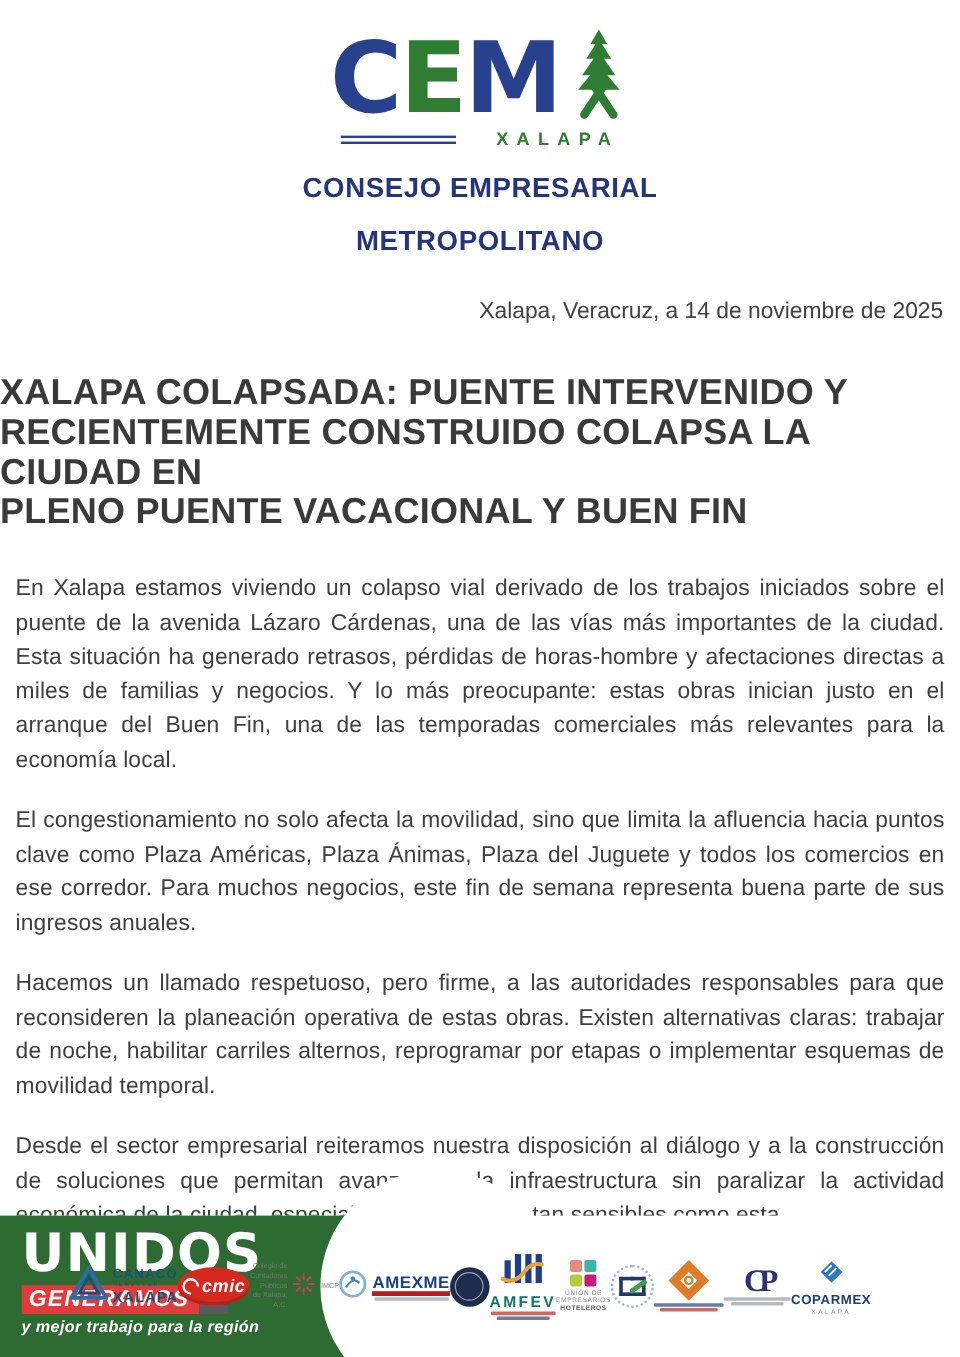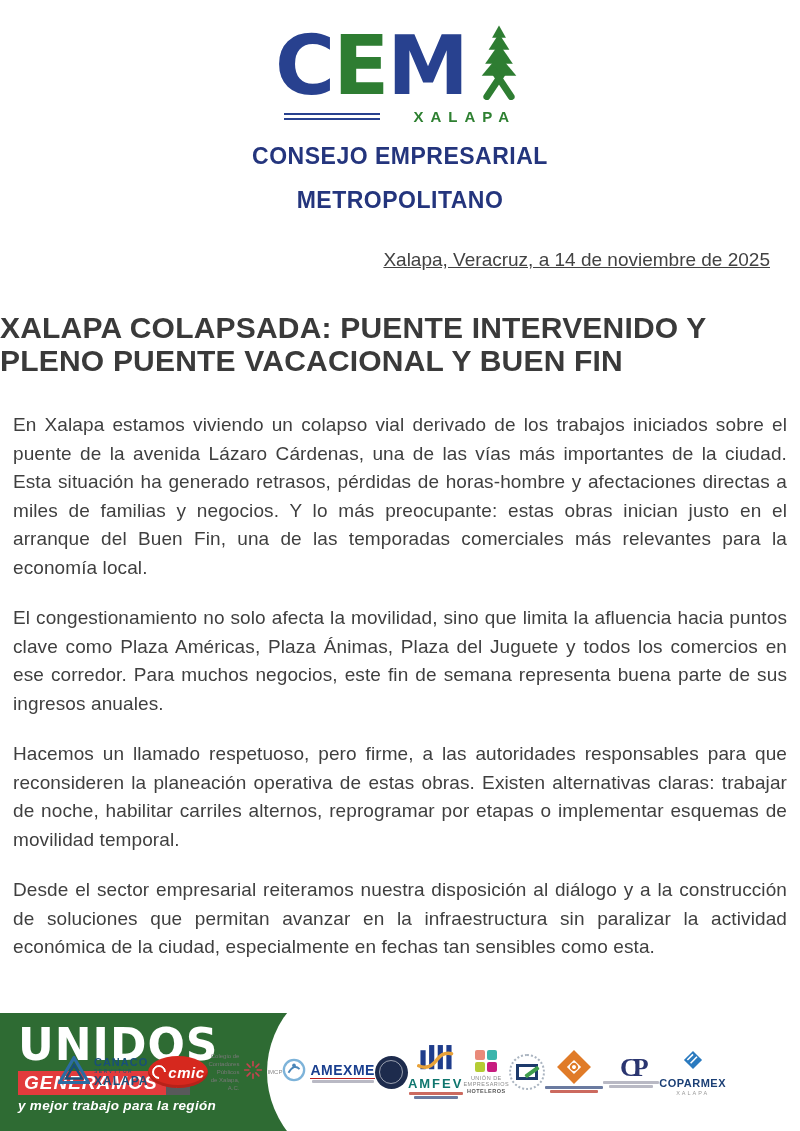--- a/index.html
+++ b/index.html
@@ -19,22 +19,22 @@
   .cem-tree  { margin-left:6px; }
   .logo-sub { width:232px; margin:4px auto 0; display:flex; align-items:center; }
   .dbl-lines { flex:0 0 96px; }
   .dbl-lines div { height:2px; background:#28418f; margin:3px 0; }
   .xalapa { flex:1; text-align:right; color:#2e8031; font-weight:700; font-size:15px;
             letter-spacing:7px; padding-left:6px; }
   .org-name { margin-top:18px; color:#24357d; font-weight:800; font-size:23px;
               line-height:26px; letter-spacing:0.5px; }
 
   
-  .date-line { margin-top:36px; text-align:right; padding-right:30px;
-               font-size:19px; color:#424242;text-decoration:underline; }
+  .date-line { margin-top:36px; text-align:right; padding-right:14px;
+               font-size:19px; color:#424242; }
 
   
   .press-title { margin-top:40px; text-align:left; font-weight:700; font-size:30px;
                  line-height:33px; color:#3a3a3a; letter-spacing:0.2px; }
 
   
   .body-text { margin-top:34px; padding:0 13px; }
   .body-text p { font-size:19px; line-height:28.5px; color:#3f3f3f; text-align:justify;
                  margin-bottom:22px; letter-spacing:0.1px; }
 
@@ -70,21 +70,21 @@
                display:flex; align-items:center; justify-content:center; gap:2px;
                box-shadow:inset 0 -3px 0 rgba(0,0,0,0.15); }
   .cmic-arc { width:14px; height:14px; border:2.5px solid #fff; border-right-color:transparent;
               border-radius:50%; transform:rotate(45deg); }
   .cmic-text { color:#fff; font-weight:800; font-style:italic; font-size:15px; letter-spacing:0.5px; }
   
   .cont-text { font-size:6px; color:#777; text-align:right; line-height:8px; }
   .imcp { font-size:6px; color:#888; }
   
   .amexme-text { color:#1a3f8f; font-weight:800; font-size:14px; letter-spacing:0.5px;
-                 border-bottom:1px solid #b91c1c; }
+                 border-bottom:4px solid #b91c1c; }
   .tiny-bar { height:3px; background:#b9b9c4; border-radius:1px; }
   .tiny-bar.red { background:#cc6a5f; }
   .tiny-bar.navy { background:#6a7aa0; }
   
   .seal-navy { width:33px; height:33px; border-radius:50%; background:#1d2b4d;
                display:flex; align-items:center; justify-content:center; }
   .seal-navy-inner { width:24px; height:24px; border-radius:50%; border:1px solid rgba(255,255,255,0.55); }
   
   .amfev-text { color:#0f766e; font-weight:800; font-size:13px; letter-spacing:2px; }
   
@@ -144,20 +144,21 @@
       <div class="xalapa">XALAPA</div>
     </div>
     <div class="org-name">CONSEJO EMPRESARIAL</div>
     <div class="org-name">METROPOLITANO</div>
   </div>
 
   <div class="date-line">Xalapa, Veracruz, a 14 de noviembre de 2025</div>
 
   <div class="press-title">
     <div>XALAPA COLAPSADA: PUENTE INTERVENIDO Y</div>
+    <div>RECIENTEMENTE CONSTRUIDO COLAPSA LA CIUDAD EN</div>
     <div>PLENO PUENTE VACACIONAL Y BUEN FIN</div>
   </div>
 
   <div class="body-text">
     <p>En Xalapa estamos viviendo un colapso vial derivado de los trabajos iniciados sobre el puente de la avenida Lázaro Cárdenas, una de las vías más importantes de la ciudad. Esta situación ha generado retrasos, pérdidas de horas-hombre y afectaciones directas a miles de familias y negocios. Y lo más preocupante: estas obras inician justo en el arranque del Buen Fin, una de las temporadas comerciales más relevantes para la economía local.</p>
     <p>El congestionamiento no solo afecta la movilidad, sino que limita la afluencia hacia puntos clave como Plaza Américas, Plaza Ánimas, Plaza del Juguete y todos los comercios en ese corredor. Para muchos negocios, este fin de semana representa buena parte de sus ingresos anuales.</p>
     <p>Hacemos un llamado respetuoso, pero firme, a las autoridades responsables para que reconsideren la planeación operativa de estas obras. Existen alternativas claras: trabajar de noche, habilitar carriles alternos, reprogramar por etapas o implementar esquemas de movilidad temporal.</p>
     <p>Desde el sector empresarial reiteramos nuestra disposición al diálogo y a la construcción de soluciones que permitan avanzar en la infraestructura sin paralizar la actividad económica de la ciudad, especialmente en fechas tan sensibles como esta.</p>
   </div>
 

